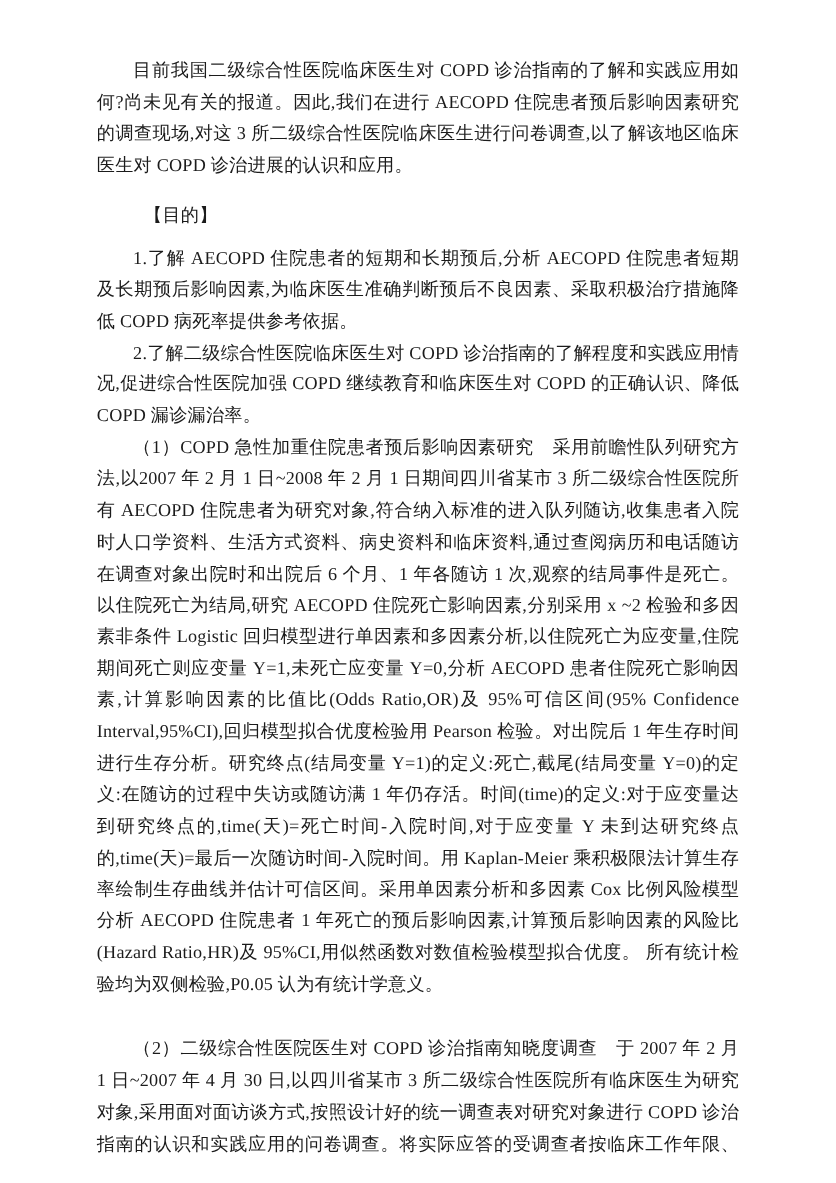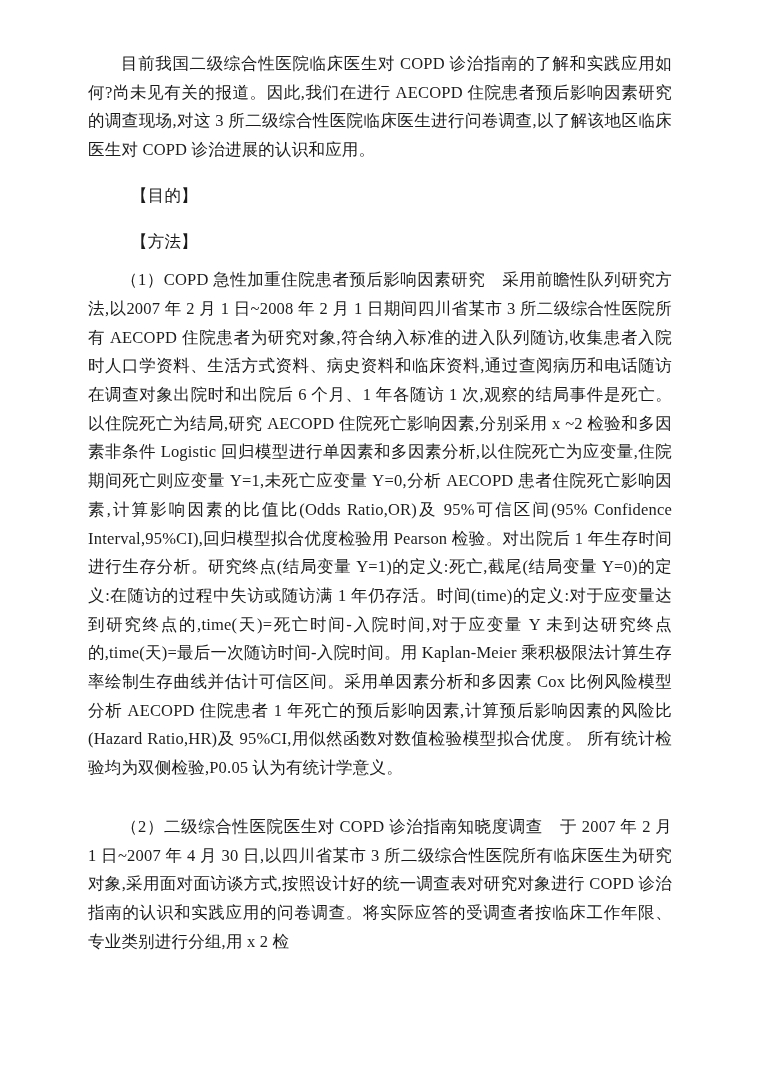--- a/index.html
+++ b/index.html
@@ -46,22 +46,23 @@
 </head>
 <body>
 
 <div class="page">
   <div class="content">
 
     <p class="para">目前我国二级综合性医院临床医生对 COPD 诊治指南的了解和实践应用如何?尚未见有关的报道。因此,我们在进行 AECOPD 住院患者预后影响因素研究的调查现场,对这 3 所二级综合性医院临床医生进行问卷调查,以了解该地区临床医生对 COPD 诊治进展的认识和应用。</p>
 
     <p class="heading">【目的】</p>
 
+    <p class="para gap-small">1.了解 AECOPD 住院患者的短期和长期预后,分析 AECOPD 住院患者短期及长期预后影响因素,为临床医生准确判断预后不良因素、采取积极治疗措施降低 COPD 病死率提供参考依据。</p>
 
+    <p class="para gap-small">2.了解二级综合性医院临床医生对 COPD 诊治指南的了解程度和实践应用情况,促进综合性医院加强 COPD 继续教育和临床医生对 COPD 的正确认识、降低 COPD 漏诊漏治率。</p>
 
-    <p class="heading">【方法】</p>
 
     <p class="para gap-small">（1）COPD 急性加重住院患者预后影响因素研究　采用前瞻性队列研究方法,以2007 年 2 月 1 日~2008 年 2 月 1 日期间四川省某市 3 所二级综合性医院所有 AECOPD 住院患者为研究对象,符合纳入标准的进入队列随访,收集患者入院时人口学资料、生活方式资料、病史资料和临床资料,通过查阅病历和电话随访在调查对象出院时和出院后 6 个月、1 年各随访 1 次,观察的结局事件是死亡。以住院死亡为结局,研究 AECOPD 住院死亡影响因素,分别采用 x ~2 检验和多因素非条件 Logistic 回归模型进行单因素和多因素分析,以住院死亡为应变量,住院期间死亡则应变量 Y=1,未死亡应变量 Y=0,分析 AECOPD 患者住院死亡影响因素,计算影响因素的比值比(Odds Ratio,OR)及 95%可信区间(95% Confidence Interval,95%CI),回归模型拟合优度检验用 Pearson 检验。对出院后 1 年生存时间进行生存分析。研究终点(结局变量 Y=1)的定义:死亡,截尾(结局变量 Y=0)的定义:在随访的过程中失访或随访满 1 年仍存活。时间(time)的定义:对于应变量达到研究终点的,time(天)=死亡时间-入院时间,对于应变量 Y 未到达研究终点的,time(天)=最后一次随访时间-入院时间。用 Kaplan-Meier 乘积极限法计算生存率绘制生存曲线并估计可信区间。采用单因素分析和多因素 Cox 比例风险模型分析 AECOPD 住院患者 1 年死亡的预后影响因素,计算预后影响因素的风险比(Hazard Ratio,HR)及 95%CI,用似然函数对数值检验模型拟合优度。 所有统计检验均为双侧检验,P0.05 认为有统计学意义。</p>
 
     <p class="para gap-large">（2）二级综合性医院医生对 COPD 诊治指南知晓度调查　于 2007 年 2 月 1 日~2007 年 4 月 30 日,以四川省某市 3 所二级综合性医院所有临床医生为研究对象,采用面对面访谈方式,按照设计好的统一调查表对研究对象进行 COPD 诊治指南的认识和实践应用的问卷调查。将实际应答的受调查者按临床工作年限、专业类别进行分组,用 x 2 检</p>
 
   </div>
 </div>
 
 </body></html>

